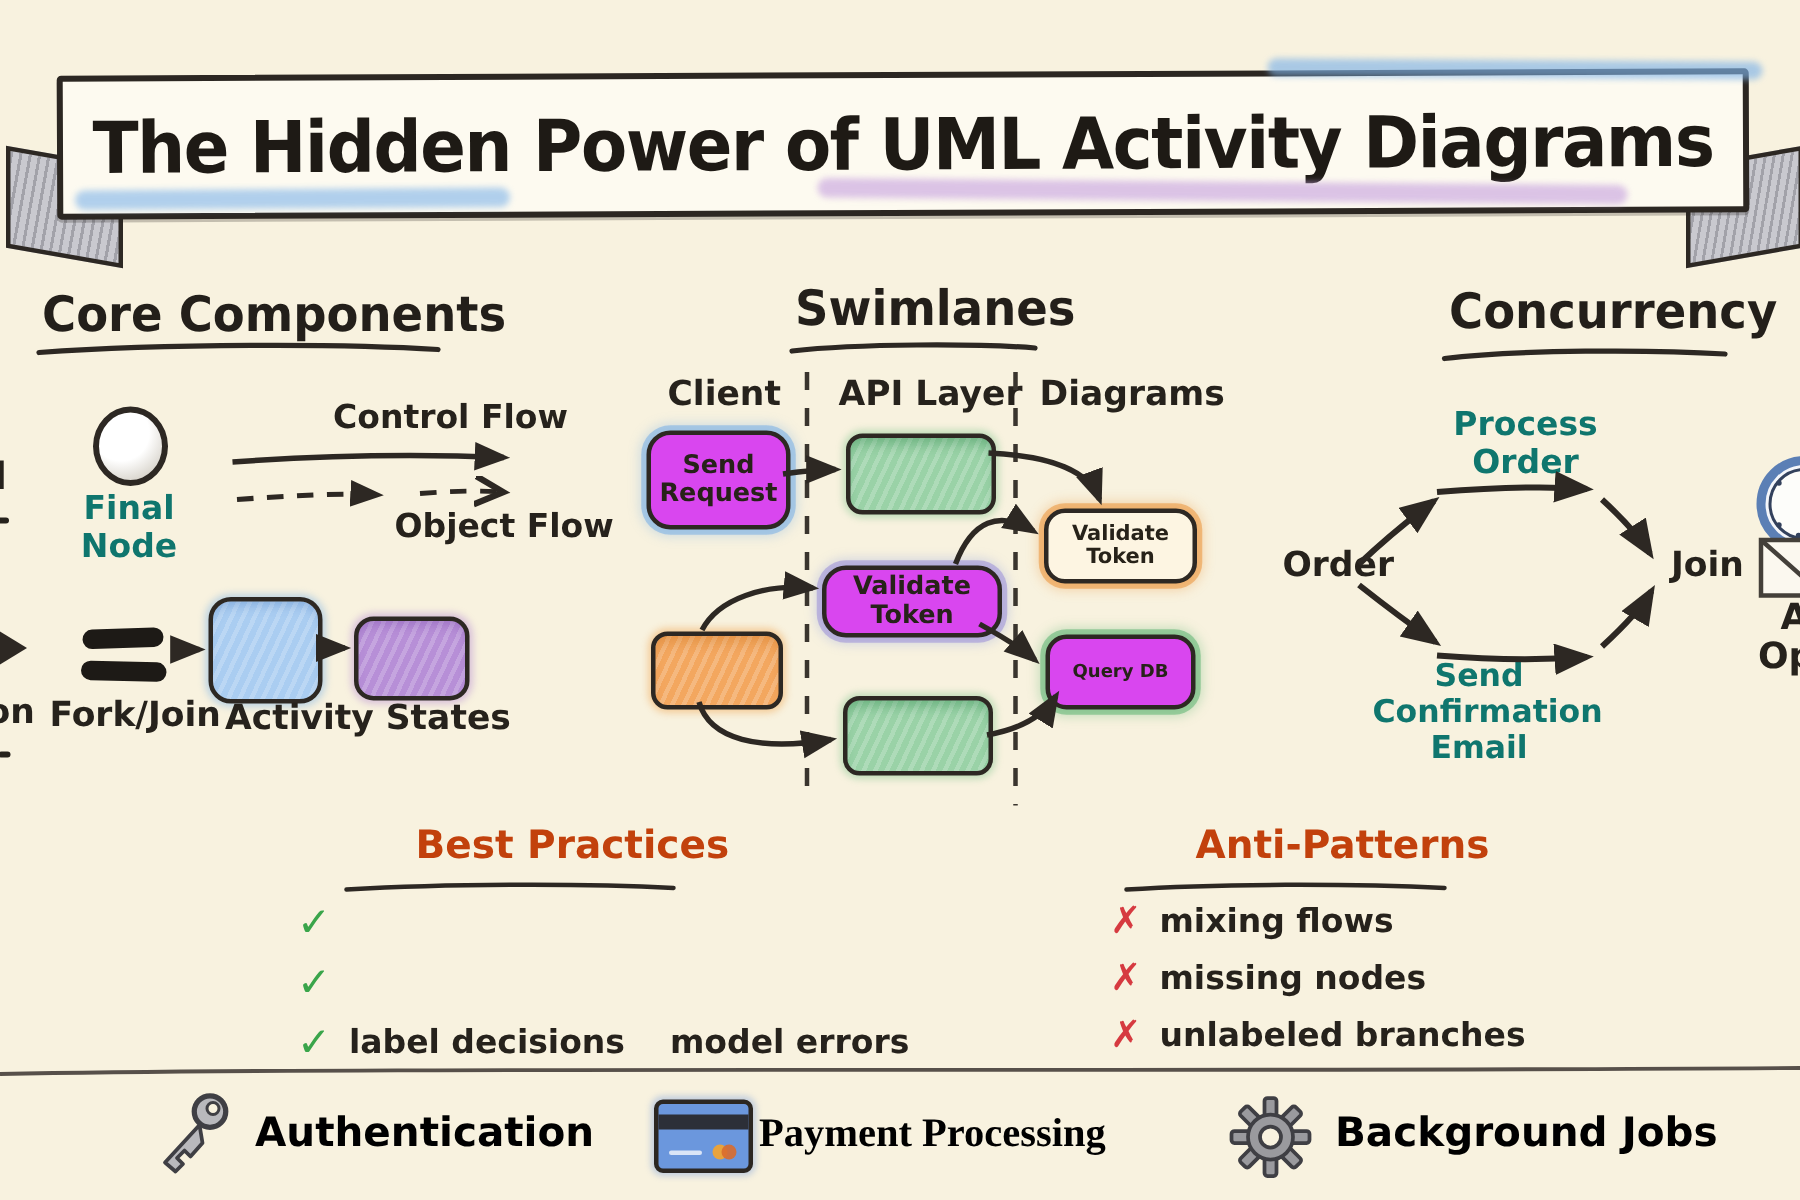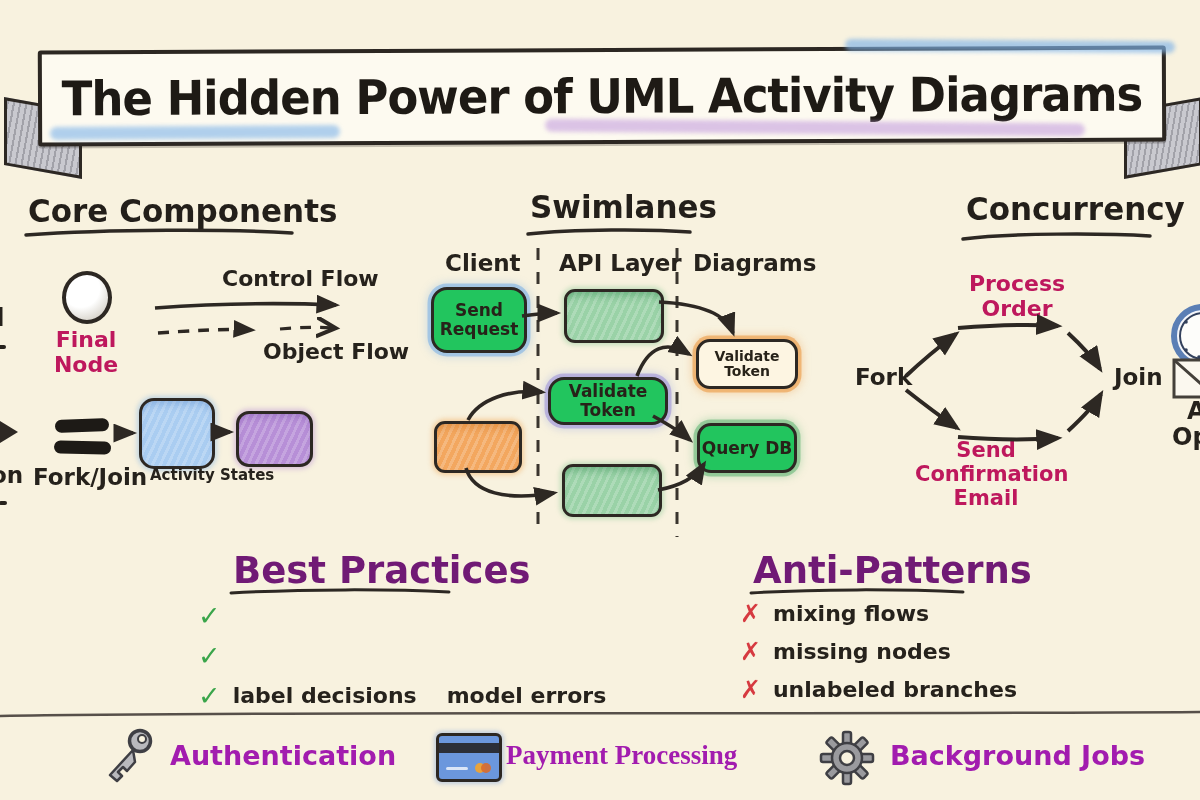--- a/index.html
+++ b/index.html
@@ -23,52 +23,52 @@
     display:flex;align-items:center;justify-content:center;
     box-shadow:0 2px 0 rgba(40,35,30,.25);
   }
   .banner-title{
     font-size:45px;font-weight:800;letter-spacing:-1px;color:#1e1a15;
     transform:scaleY(1.06);white-space:nowrap;
   }
   .crayon{position:absolute;border-radius:8px;filter:blur(2px);opacity:.65;}
   
   .h1{font-size:31px;font-weight:800;color:#231f1a;white-space:nowrap;transform:scaleY(1.05);}
-  .h2{font-size:37px;font-weight:800;color:#701a75;white-space:nowrap;}
+  .h2{font-size:26px;font-weight:800;color:#c2410c;white-space:nowrap;margin-left:44px;}
   .lbl{font-size:22px;font-weight:700;color:#26221c;white-space:nowrap;}
-  .lbl-c{font-size:22px;font-weight:700;color:#be185d;text-align:center;line-height:1.15;}
+  .lbl-c{font-size:22px;font-weight:700;color:#0f766e;text-align:center;line-height:1.15;}
   .colhead{font-size:23px;font-weight:800;color:#26221c;white-space:nowrap;}
   
   .node{
     position:absolute;border:3px solid #2d2823;display:flex;align-items:center;
     justify-content:center;text-align:center;font-weight:800;line-height:1.1;
   }
   .tex{background-image:repeating-linear-gradient(115deg,rgba(255,255,255,.20) 0 3px,transparent 3px 7px);}
-  .n-white{background-color:#22c55e;}
+  .n-white{background-color:#d946ef;}
   .n-blue{background-color:#aacdf1;box-shadow:inset 0 6px 8px -4px rgba(60,110,180,.35),0 0 5px 2px rgba(120,175,230,.45);}
   .n-purple{background-color:#b78fd7;box-shadow:inset 0 6px 8px -4px rgba(110,60,160,.35),0 0 5px 2px rgba(170,120,210,.4);}
   .n-green{background-color:#9ad2a7;box-shadow:inset 0 7px 9px -4px rgba(40,130,70,.45),0 0 5px 2px rgba(110,190,130,.4);}
   .n-orange{background-color:#f3a75f;box-shadow:inset 0 7px 9px -4px rgba(205,115,30,.45),0 0 5px 2px rgba(240,160,70,.45);}
   .halo-blue{box-shadow:0 0 0 3.5px rgba(120,175,230,.55),0 0 8px 4px rgba(120,175,230,.35);}
   .halo-purpblue{box-shadow:0 0 0 3.5px rgba(150,135,215,.5),0 0 8px 4px rgba(130,150,225,.35);}
   .halo-orange{box-shadow:0 0 0 3.5px rgba(235,150,60,.55),0 0 8px 4px rgba(235,150,60,.35);}
   .halo-green{box-shadow:0 0 0 3.5px rgba(95,180,115,.55),0 0 8px 4px rgba(95,180,115,.35);}
   
   .li{display:flex;align-items:baseline;gap:12px;font-size:22px;font-weight:700;color:#26221c;margin-bottom:9px;white-space:nowrap;}
   .check{color:#3aa54a;font-size:27px;font-weight:800;transform:translateY(2px);}
   .xmark{color:#d63a40;font-size:25px;font-weight:800;transform:translateY(1px);}
   
   .final-circle{
     position:absolute;left:62px;top:271px;width:42px;height:45px;border-radius:50%;
     border:4px solid #2d2823;
     background:radial-gradient(circle at 35% 30%,#ffffff 0 45%,#d9d5cd 80%,#c4c0b7 100%);
   }
   .bar{position:absolute;background:#1d1a16;border-radius:7px;}
   .frag{position:absolute;font-weight:700;color:#26221c;}
-  .footer-label{font-size:27px;font-weight:800;color:#a21caf;white-space:nowrap;}
+  .footer-label{font-size:27px;font-weight:800;color:#000000;white-space:nowrap;}
   .card{
     position:absolute;left:436px;top:733px;width:60px;height:43px;border-radius:6px;
     background:#6b97dd;border:3px solid #2c2722;box-shadow:0 0 4px 2px rgba(110,150,220,.4);
   }
   .card .stripe{position:absolute;left:0;top:7px;width:100%;height:10px;background:#2c2f38;}
   .card .sig{position:absolute;left:7px;bottom:9px;width:22px;height:3px;background:rgba(255,255,255,.75);border-radius:2px;}
   .card .c1{position:absolute;right:14px;bottom:6px;width:10px;height:10px;border-radius:50%;background:#e8a33d;}
   .card .c2{position:absolute;right:8px;bottom:6px;width:10px;height:10px;border-radius:50%;background:#d96c2e;opacity:.9;}
   svg{display:block;}
   .overlay{position:absolute;left:0;top:0;pointer-events:none;}
@@ -97,41 +97,41 @@
   <div class="abs lbl-c" style="left:40px;top:327px;width:92px;">Final Node</div>
   <div class="abs lbl" style="left:222px;top:266px;">Control Flow</div>
   <div class="abs lbl" style="left:263px;top:339px;">Object Flow</div>
 
   <div class="bar" style="left:55px;top:419px;width:54px;height:13px;transform:rotate(-2deg);"></div>
   <div class="bar" style="left:54px;top:441px;width:57px;height:13px;transform:rotate(1.5deg);"></div>
   <div class="abs lbl" style="left:33px;top:464px;font-size:23px;">Fork/Join</div>
 
   <div class="node n-blue tex" style="left:139px;top:398px;width:70px;height:65px;border-radius:15px;"></div>
   <div class="node n-purple tex" style="left:236px;top:411px;width:71px;height:50px;border-radius:13px;"></div>
-  <div class="abs lbl" style="left:150px;top:466px;font-size:15px;">Activity States</div>
+  <div class="abs lbl" style="left:150px;top:466px;font-size:23px;">Activity States</div>
 
   <div class="frag" style="left:-4px;top:303px;font-size:25px;">l</div>
   <div class="frag" style="left:-2px;top:345px;width:8px;height:4px;background:#26221c;border-radius:2px;"></div>
   <div class="frag" style="left:-9px;top:462px;font-size:23px;">on</div>
   <div class="frag" style="left:-1px;top:501px;width:8px;height:4px;background:#26221c;border-radius:2px;"></div>
 
   <div class="abs colhead" style="left:445px;top:250px;">Client</div>
   <div class="abs colhead" style="left:559px;top:250px;">API Layer</div>
   <div class="abs colhead" style="left:693px;top:250px;">Diagrams</div>
 
   <div class="node n-white halo-blue" style="left:431px;top:287px;width:90px;height:60px;border-radius:16px;font-size:17px;">Send Request</div>
   <div class="node n-green tex" style="left:564px;top:289px;width:94px;height:48px;border-radius:11px;"></div>
   <div class="node halo-orange" style="left:696px;top:339px;width:96px;height:44px;border-radius:14px;font-size:14px;background:#fdf5e2;">Validate Token</div>
   <div class="node n-white halo-purpblue" style="left:548px;top:377px;width:114px;height:42px;border-radius:16px;font-size:17px;">Validate Token</div>
   <div class="node n-orange tex" style="left:434px;top:421px;width:82px;height:46px;border-radius:11px;"></div>
-  <div class="node n-white halo-green" style="left:697px;top:423px;width:94px;height:44px;border-radius:14px;font-size:17px;">Query DB</div>
+  <div class="node n-white halo-green" style="left:697px;top:423px;width:94px;height:44px;border-radius:14px;font-size:12px;">Query DB</div>
   <div class="node n-green tex" style="left:562px;top:464px;width:94px;height:47px;border-radius:11px;"></div>
 
   <div class="abs lbl-c" style="left:958px;top:271px;width:118px;">Process Order</div>
-  <div class="abs lbl" style="left:855px;top:364px;font-size:23px;">Fork</div>
+  <div class="abs lbl" style="left:855px;top:364px;font-size:23px;">Order</div>
   <div class="abs lbl" style="left:1114px;top:364px;font-size:23px;">Join</div>
   <div class="abs lbl-c" style="left:915px;top:438px;width:142px;font-size:21px;">Send Confirmation Email</div>
   <div class="frag" style="left:1187px;top:397px;font-size:24px;">A</div>
   <div class="frag" style="left:1172px;top:423px;font-size:24px;">Op</div>
 
   <div class="abs" style="left:198px;top:598px;">
     <div class="li">
       <span class="check">✓</span>
     </div>
     <div class="li">

